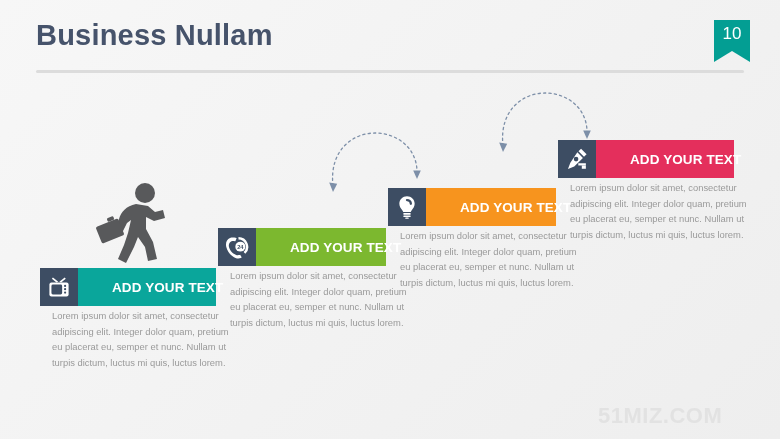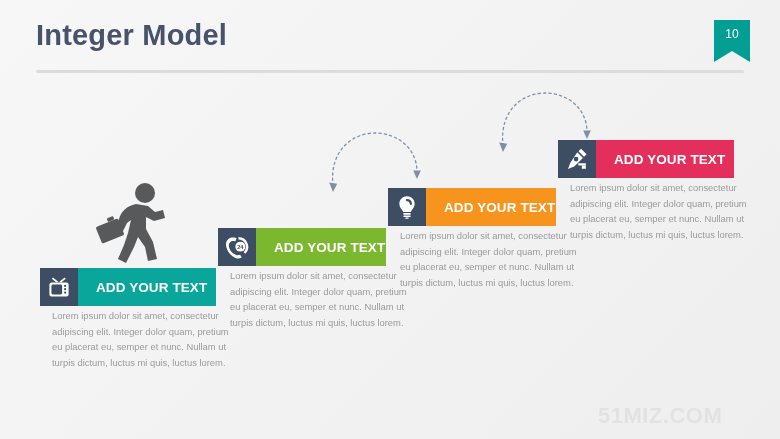--- a/index.html
+++ b/index.html
@@ -71,21 +71,21 @@
   }
   #page-badge .ribbon-num {
     position: absolute;
     left: 0;
     top: 0;
     width: 36px;
     height: 28px;
     line-height: 28px;
     text-align: center;
     color: #ffffff;
-    font-size: 12px;
+    font-size: 17px;
     font-weight: normal;
   }
 
   
   .step {
     position: absolute;
   }
   .step-bar {
     position: relative;
     height: 38px;
@@ -99,21 +99,21 @@
     background: #3d4d63;
     display: flex;
     align-items: center;
     justify-content: center;
   }
   .icon-box svg { display: block; }
   .bar-label {
     flex: 1 1 auto;
     display: flex;
     align-items: center;
-    padding-left: 18px;
+    padding-left: 34px;
     color: #ffffff;
     font-size: 13.5px;
     font-weight: bold;
     letter-spacing: 0.1px;
     white-space: nowrap;
     border-radius: 15px;
   }
   .step-body {
     margin-top: 2px;
     padding-left: 12px;
@@ -160,21 +160,21 @@
     color: #e2e2e2;
     letter-spacing: 0.5px;
     white-space: nowrap;
   }
 </style>
 </head>
 <body>
 
 <div id="slide">
 
-  <div id="page-title" style="color: rgb(70, 83, 107);">Integer Model</div>
+  <div id="page-title" style="color: rgb(70, 83, 107);">Business Nullam</div>
   <div id="title-divider"></div>
 
   <div id="page-badge">
     <div class="ribbon-body" style="background: rgb(3, 158, 147);"></div>
     <div class="ribbon-tail" style="border-left-color: rgb(3, 158, 147); border-right-color: rgb(3, 158, 147);"></div>
     <div class="ribbon-num">10</div>
   </div>
 
   <div id="runner">
     <svg viewBox="0 0 78 86" width="78" height="86" aria-hidden="true">

